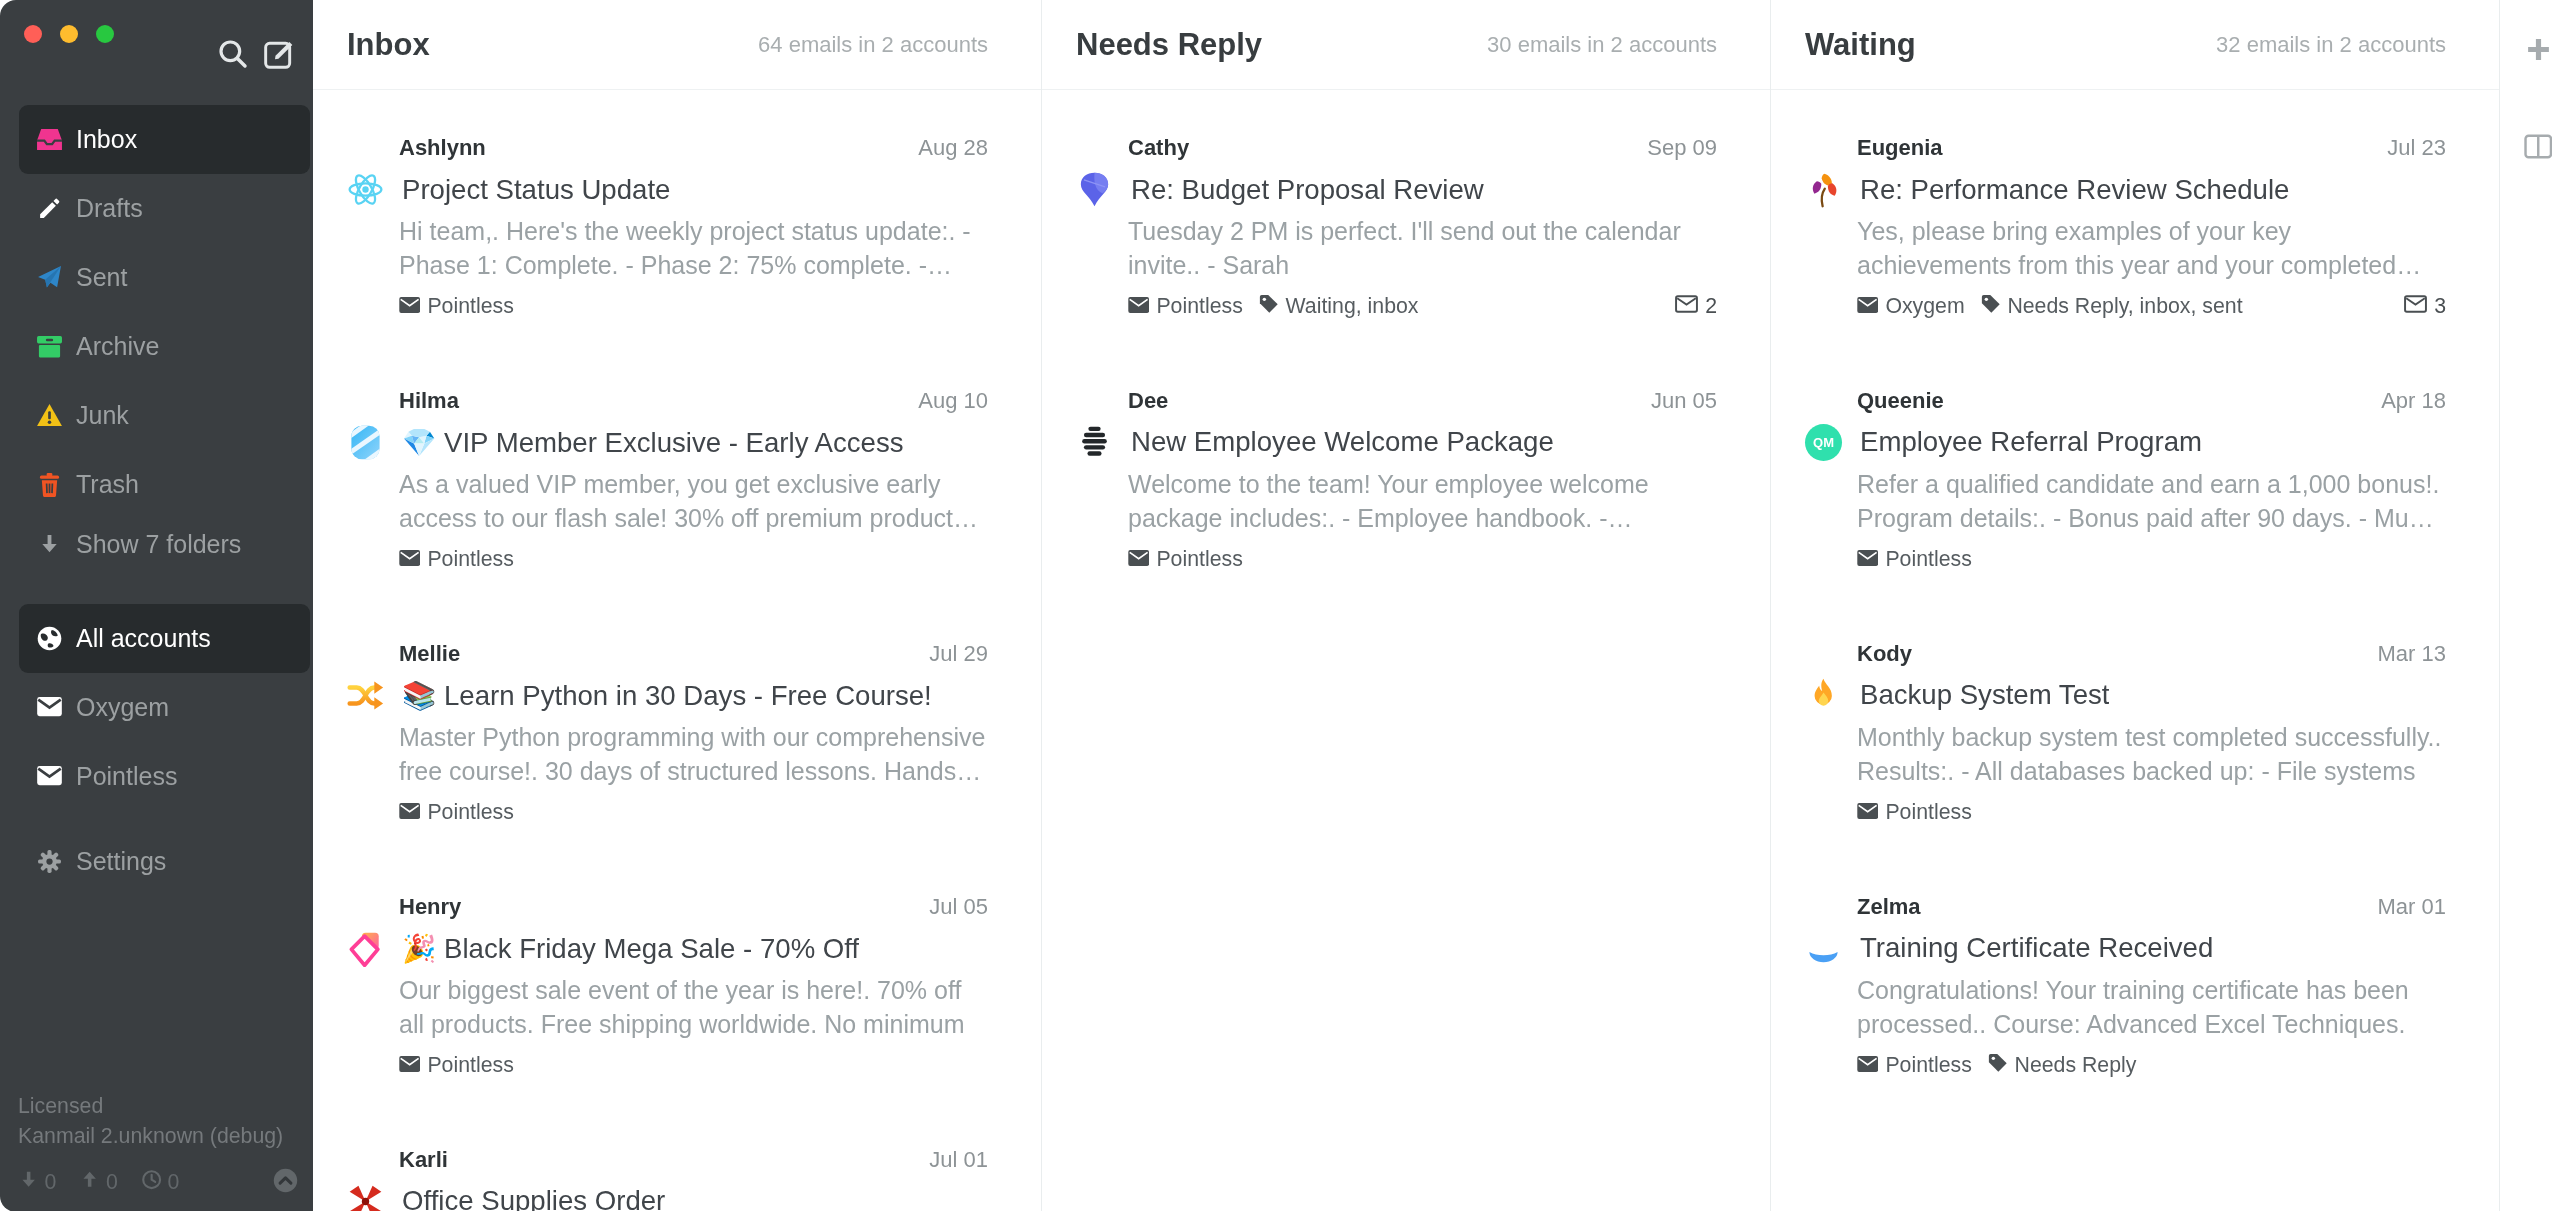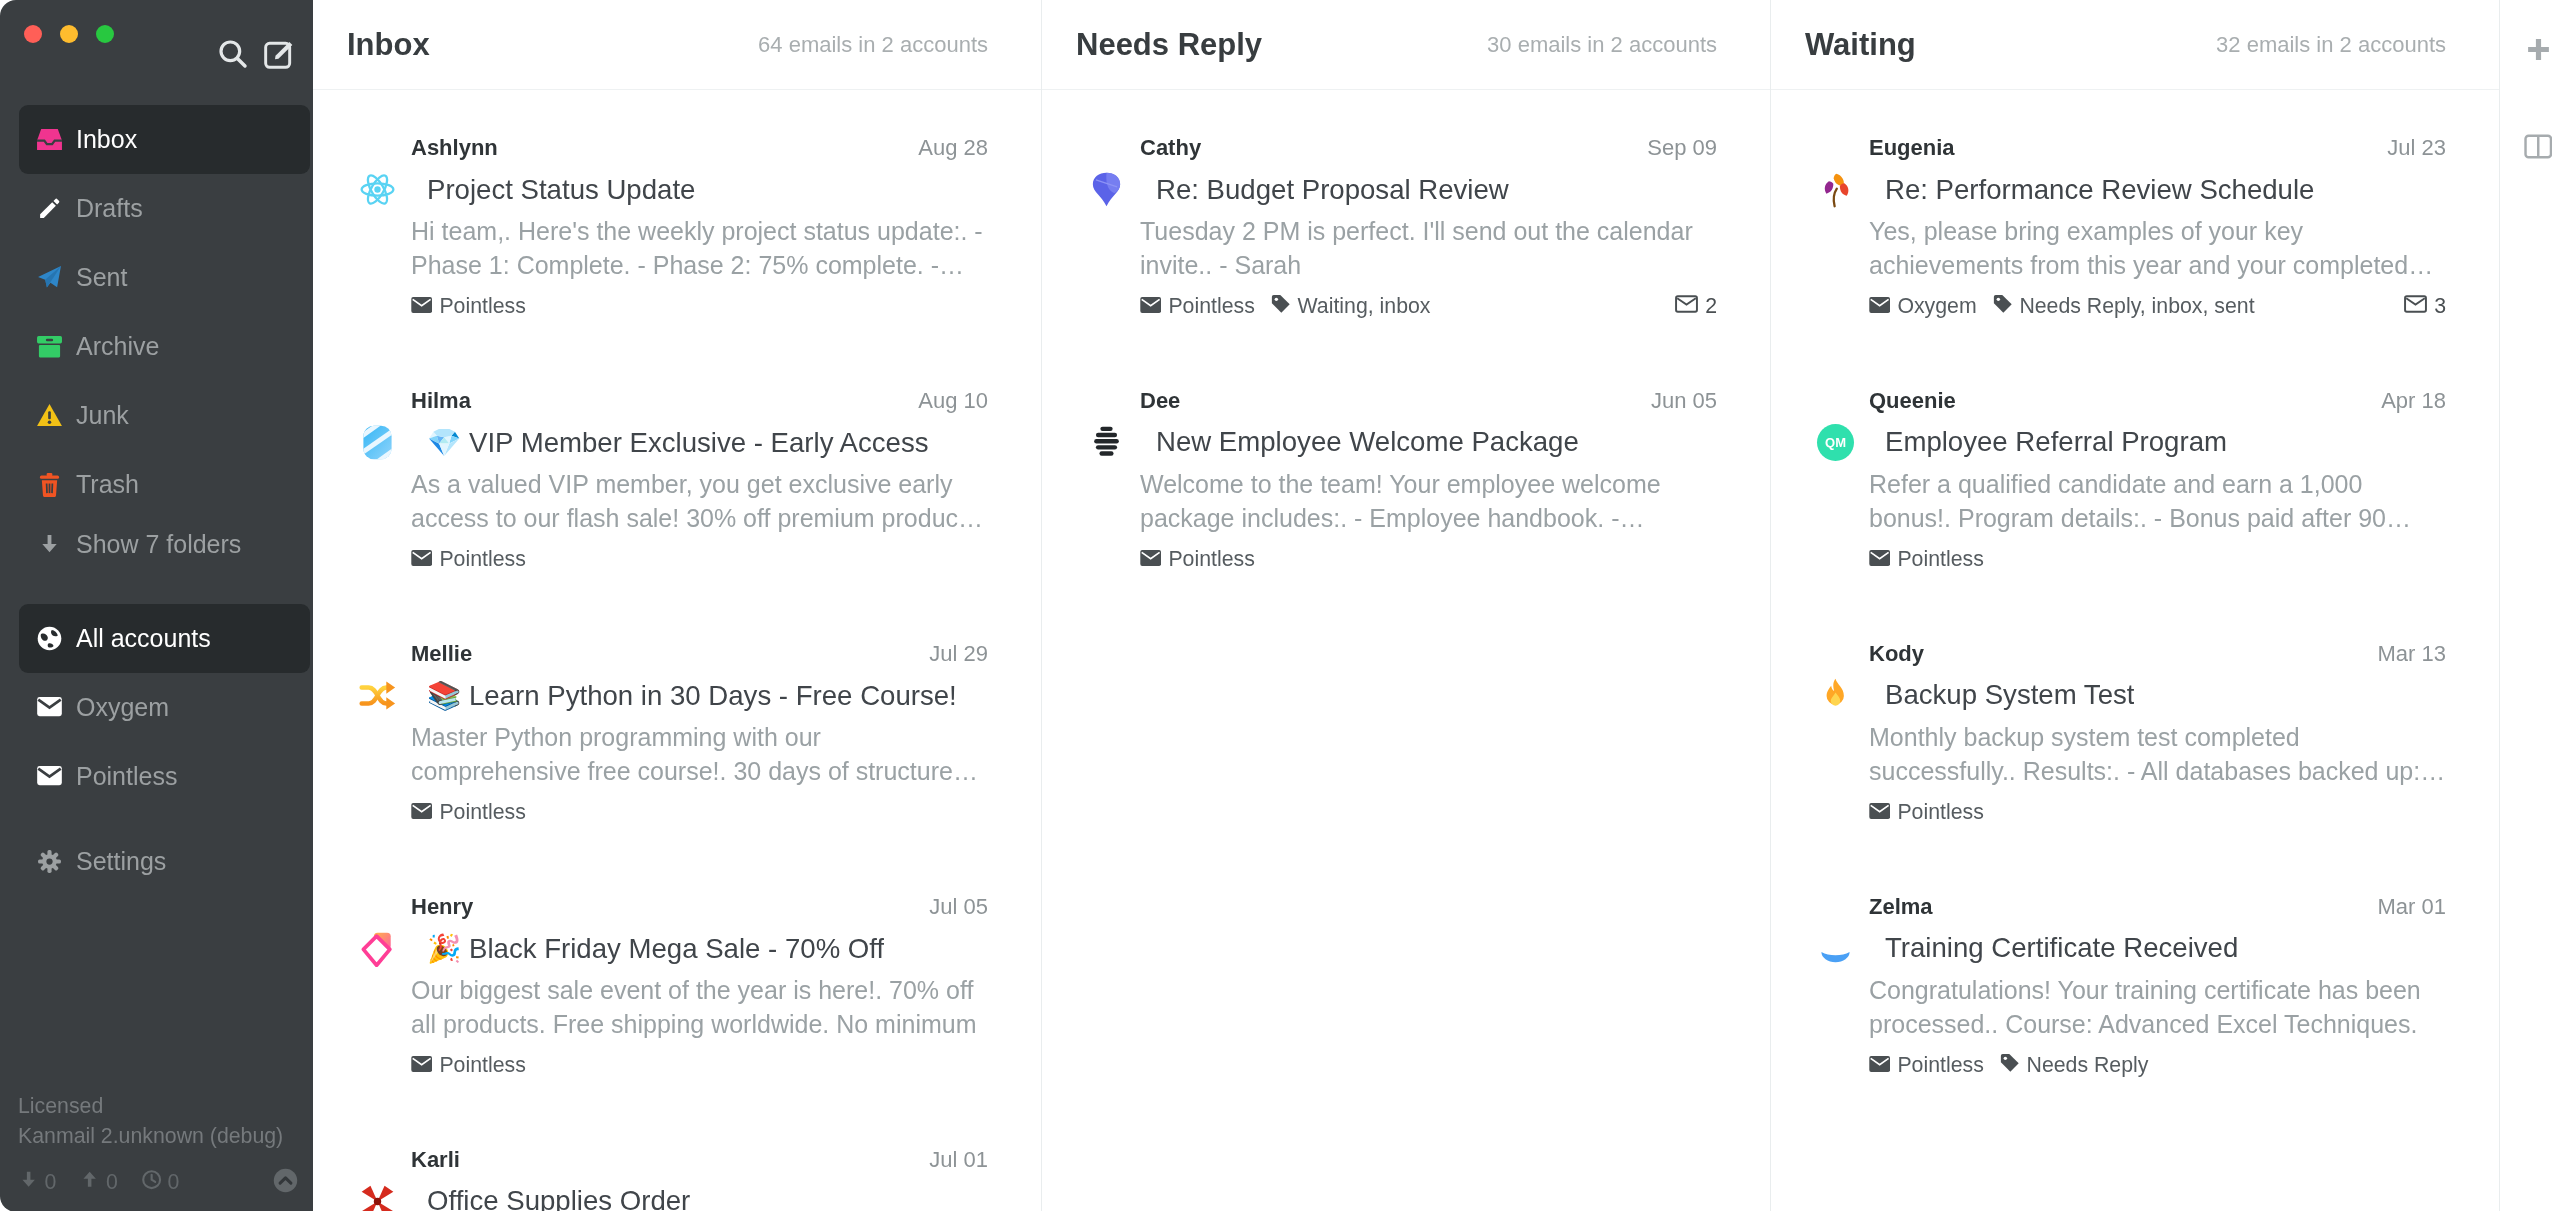--- a/index.html
+++ b/index.html
@@ -25,26 +25,26 @@
   .license{font-size:21.3px;line-height:30px;color:#75797c;}
   .status-row{margin-top:16px;display:flex;align-items:center;gap:23px;color:#62676a;font-size:21.3px;}
   .st-group{display:flex;align-items:center;gap:5.3px;}
   .scroll-top{margin-left:auto;cursor:pointer;display:flex;}
   
   .main{flex:1;display:flex;min-width:0;}
   .col{flex:1;border-right:0.9px solid #e9edee;min-width:0;display:flex;flex-direction:column;}
   .col-header{height:89px;min-height:89px;display:flex;align-items:center;justify-content:space-between;padding:0 53px 0 34px;border-bottom:0.9px solid #eef1f2;}
   .col-title{font-size:31px;font-weight:700;color:#383d40;}
   .col-sub{font-size:22px;color:#a9aeb0;text-align:center;}
-  .cards{padding:44px 53px 0 34px;overflow:hidden;height:1078px;margin-left:12px;}
+  .cards{padding:44px 53px 0 34px;overflow:hidden;height:1078px;}
   .card{margin-bottom:67px;cursor:pointer;}
   .c-top{display:flex;justify-content:space-between;align-items:baseline;padding-left:52px;line-height:27px;}
   .c-sender{font-size:22px;font-weight:700;color:#2f3437;}
   .c-date{font-size:22px;color:#8d9396;}
-  .c-subrow{display:flex;align-items:center;gap:31px;margin-top:9px;height:39px;}
+  .c-subrow{display:flex;align-items:center;gap:18px;margin-top:9px;height:39px;}
   .c-avatar{width:37px;height:37px;flex:none;display:flex;align-items:center;justify-content:center;}
   .initials-avatar{width:37px;height:37px;border-radius:50%;display:flex;align-items:center;justify-content:center;color:#fff;font-size:13px;font-weight:700;}
   .c-subject{font-size:27.6px;color:#40454a;white-space:nowrap;overflow:hidden;}
   .c-preview{margin-left:52px;margin-top:5.3px;font-size:25px;line-height:34px;color:#9aa1a4;max-width:596px;display:-webkit-box;-webkit-line-clamp:2;-webkit-box-orient:vertical;overflow:hidden;}
   .c-footer{margin-left:52px;margin-top:10.7px;display:flex;align-items:center;gap:16px;font-size:21.3px;color:#565c60;height:27px;}
   .f-group{display:flex;align-items:center;gap:7.1px;}
   .f-count{margin-left:auto;display:flex;align-items:center;gap:7.1px;color:#4a4f52;}
   
   .rail{width:76px;min-width:76px;display:flex;flex-direction:column;align-items:center;padding-top:36px;gap:68px;}
   .rail .tb{cursor:pointer;display:flex;}

